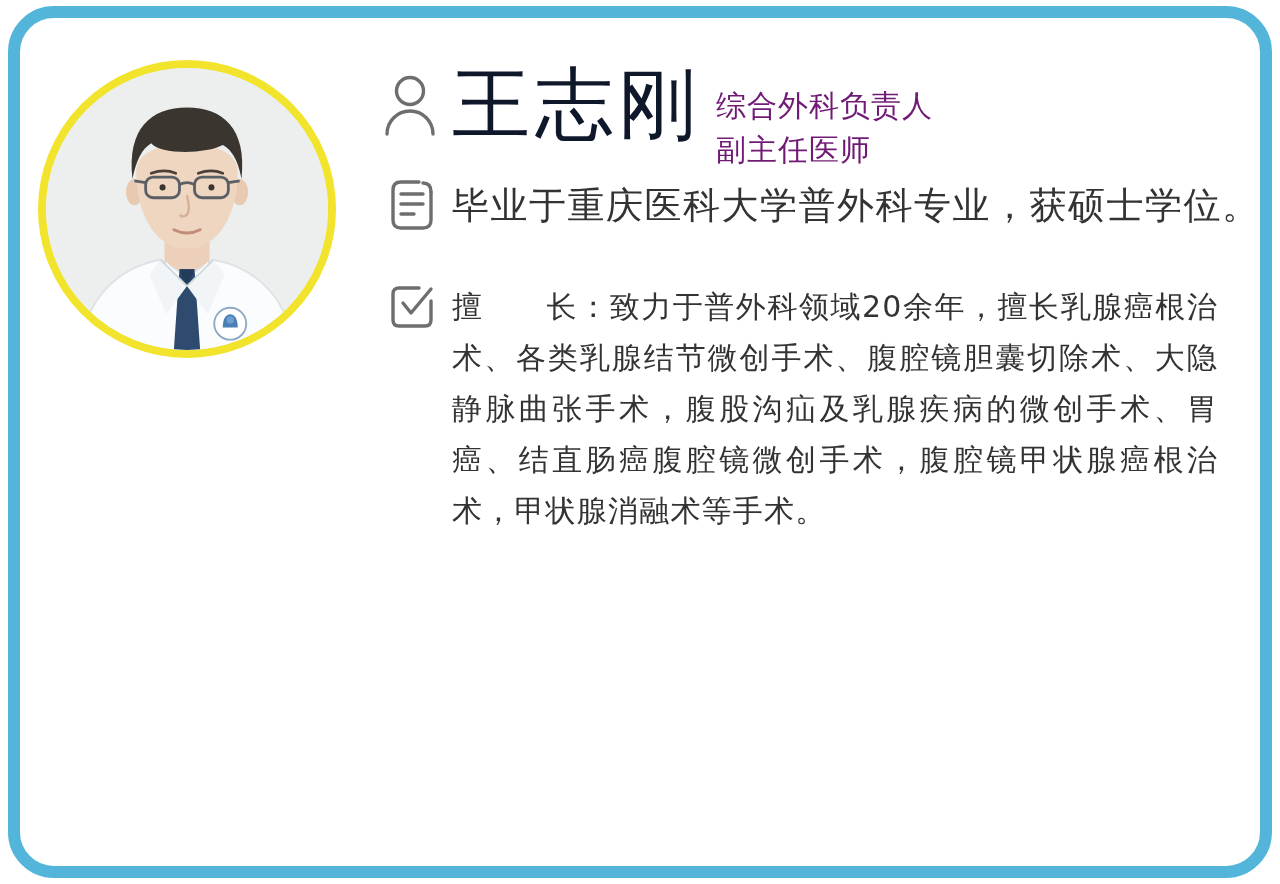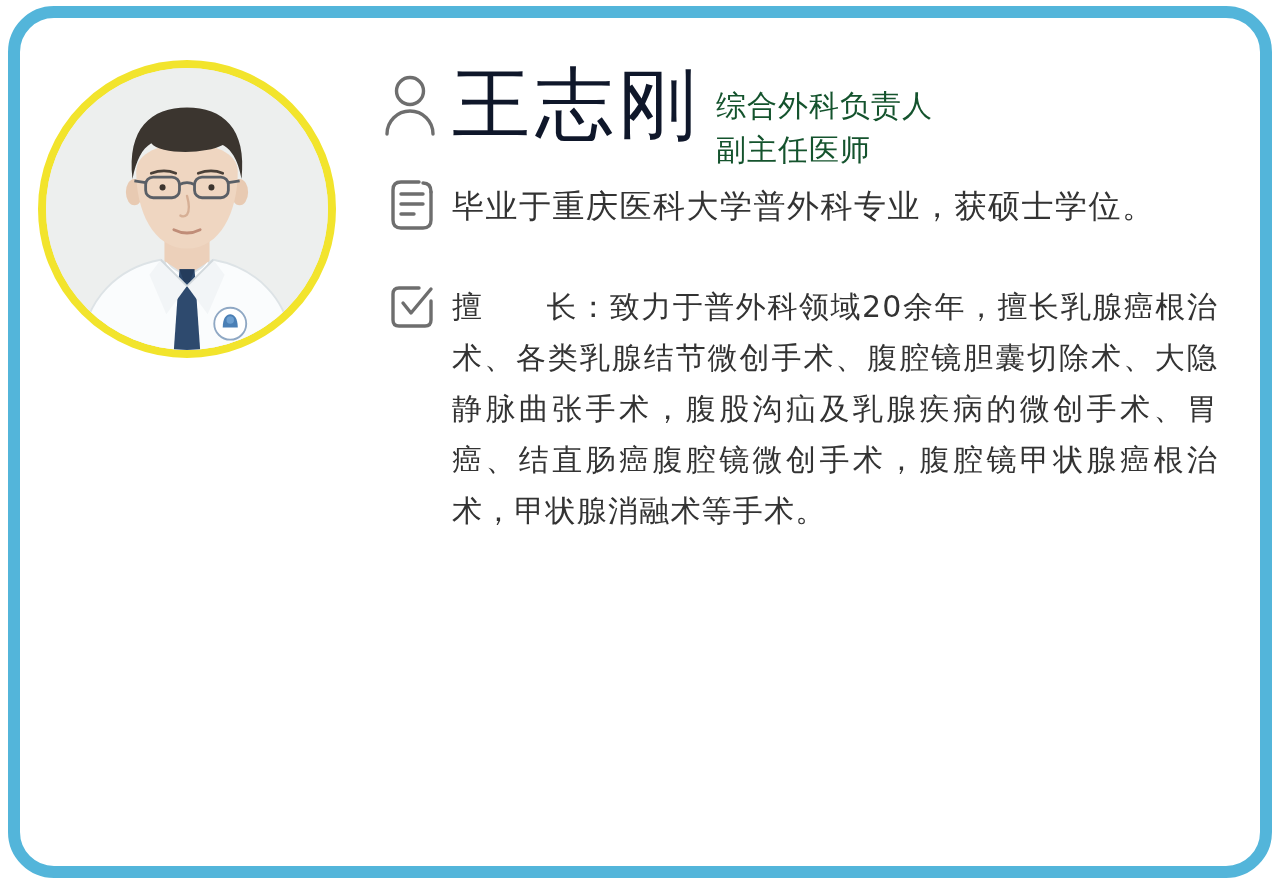--- a/index.html
+++ b/index.html
@@ -39,32 +39,32 @@
   }
   .doctor-name {
     position: absolute; left: 452px; top: 58px;
     font-size: 78px; line-height: 92px;
     color: #0f172a; letter-spacing: 5px;
     white-space: nowrap;
   }
   .title-block {
     position: absolute; left: 716px; top: 84px;
     font-size: 30px; line-height: 44px;
-    color: #14532d; letter-spacing: 1px;
+    color: #701a75; letter-spacing: 1px;
     white-space: nowrap;
   }
 
   
   .doc-icon {
     position: absolute; left: 389px; top: 179px;
     width: 46px; height: 52px;
   }
   .education-text {
     position: absolute; left: 452px; top: 186px;
-    font-size: 32px; line-height: 40px;
+    font-size: 37px; line-height: 40px;
     color: #333333; letter-spacing: 1.5px;
     white-space: nowrap;
   }
 
   
   .check-icon {
     position: absolute; left: 388px; top: 283px;
     width: 46px; height: 49px;
   }
   .bio-block {

